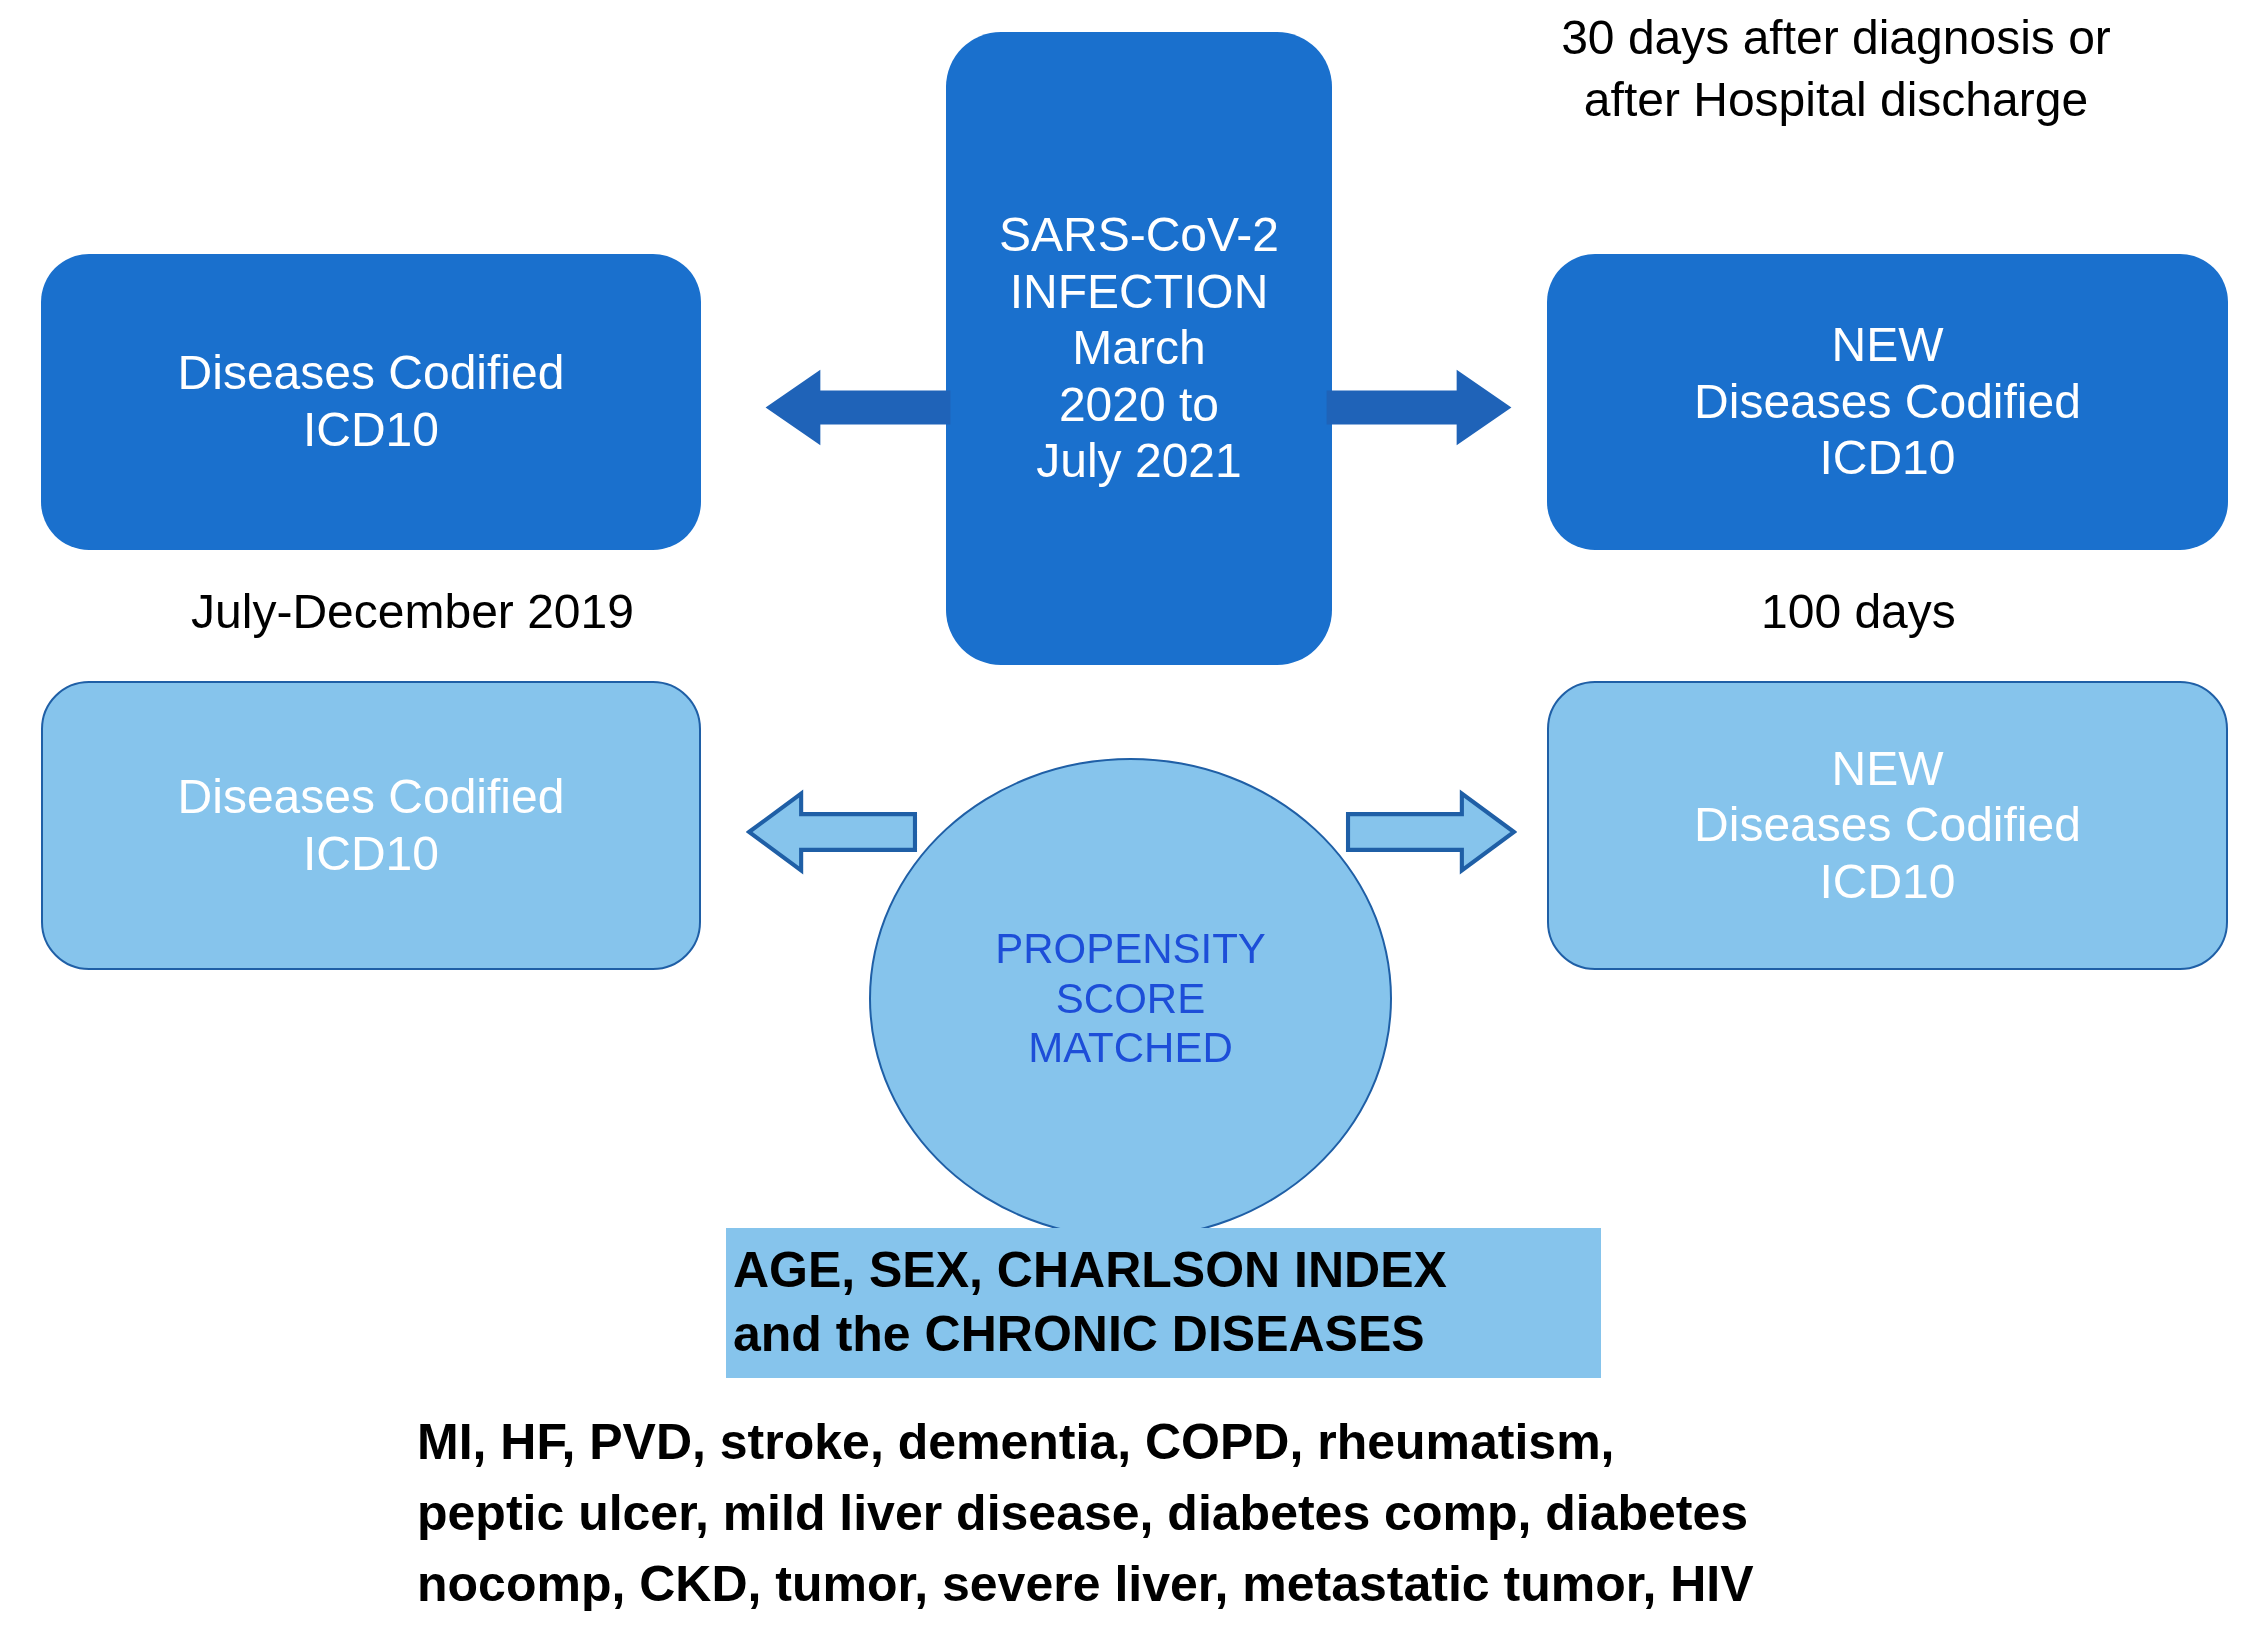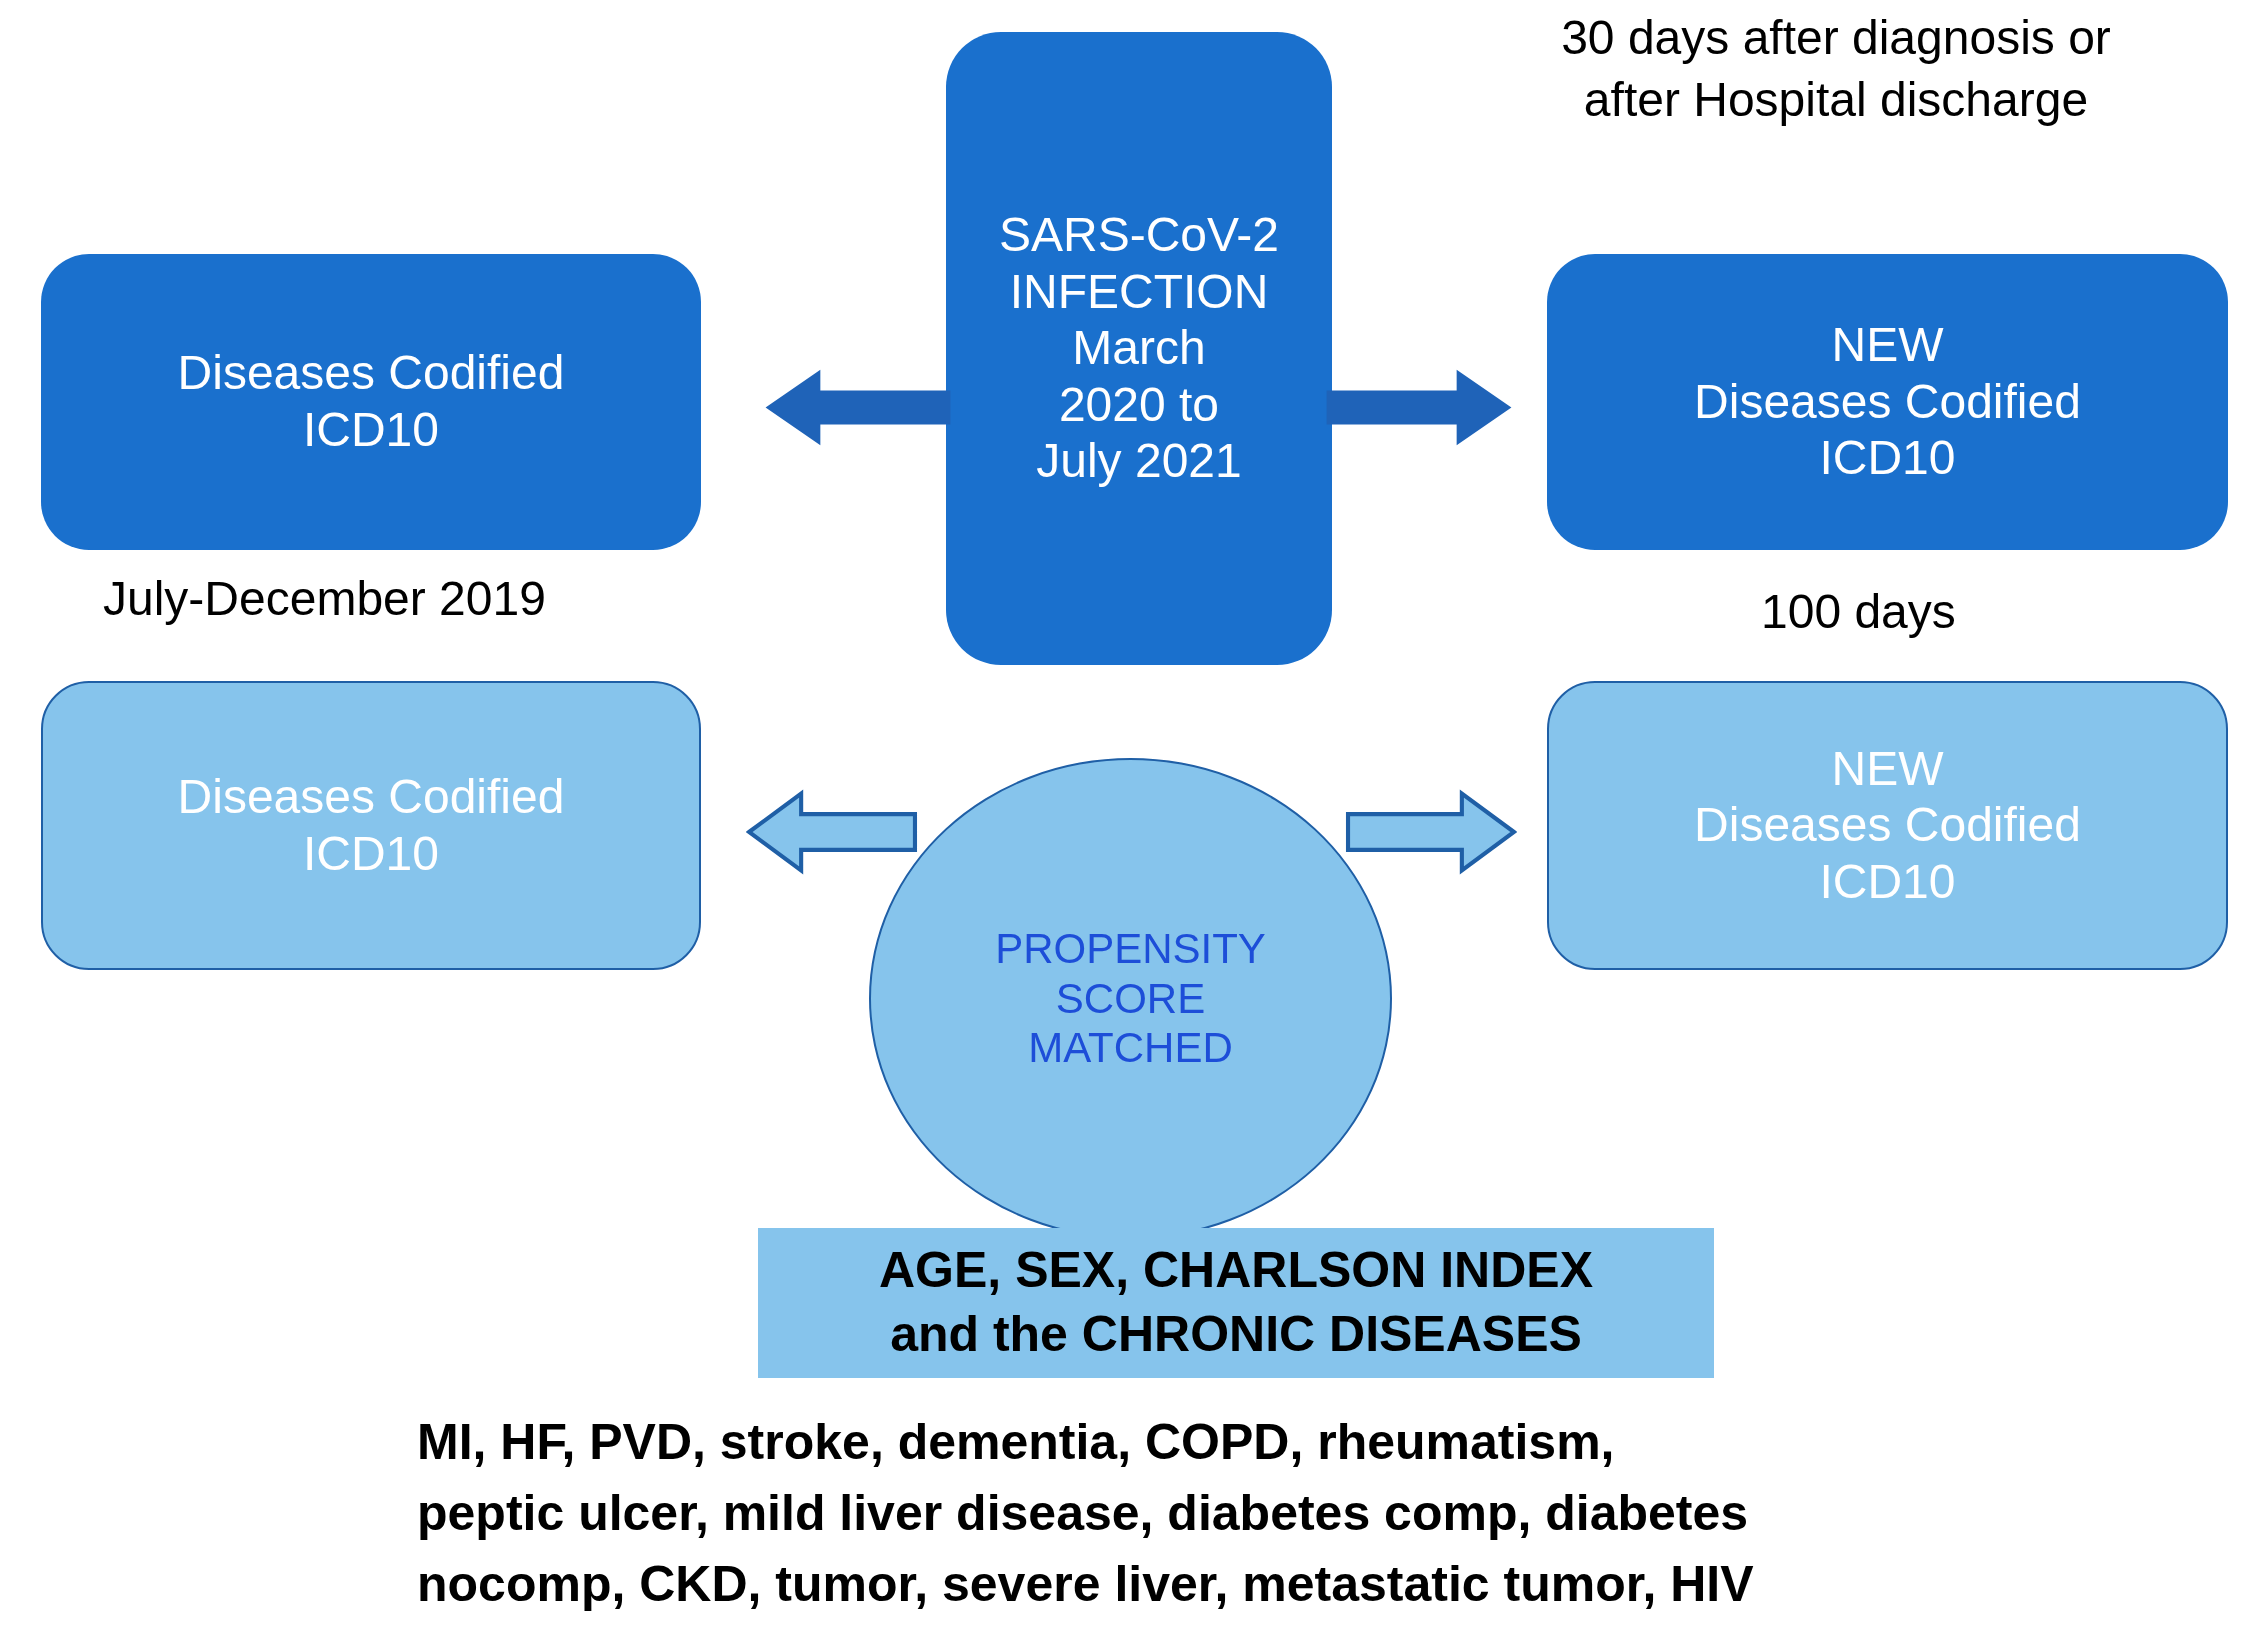--- a/index.html
+++ b/index.html
@@ -90,31 +90,29 @@
   
   .arrow {
     position: absolute;
   }
 
   
   #covariates-banner {
     position: absolute;
     left: 726px;
     top: 1228px;
-    width: 956px;
+    width: 875px;
     background: #86c4ec;
     color: #000000;
     font-weight: bold;
     font-size: 50px;
     line-height: 1.28;
-    text-align: center;
     padding: 9.6px 6.9px 12.4px 6.9px;
     box-sizing: border-box;
     white-space: pre-line;
-    margin-left: 32px;
   }
 
   
   #disease-list {
     position: absolute;
     left: 389px;
     top: 1407px;
     width: 1582px;
     color: #000000;
     font-weight: bold;
@@ -128,21 +126,21 @@
 <body>
 
 <div id="canvas">
 
   <div class="caption ctr" id="top-note" style="left:1430px; top:6.9px; width:812px; height:131px; display:block; text-align:center;">30 days after diagnosis or
 after Hospital discharge</div>
 
   <div class="node node-dark ctr" style="left:41px; top:254px; width:660px; height:296px;">Diseases Codified
 ICD10</div>
 
-  <div class="caption" style="left:103px; top:568px; width:619px; text-align:left;">July-December 2019</div>
+  <div class="caption" style="left:103px; top:581px; width:619px; text-align:center;">July-December 2019</div>
 
   <div id="infection-box" class="ctr">SARS-CoV-2
 INFECTION
 March
 2020 to
 July 2021</div>
 
   <div class="node node-dark ctr" style="left:1547px; top:254px; width:681px; height:296px;">NEW
 Diseases Codified
 ICD10</div>

